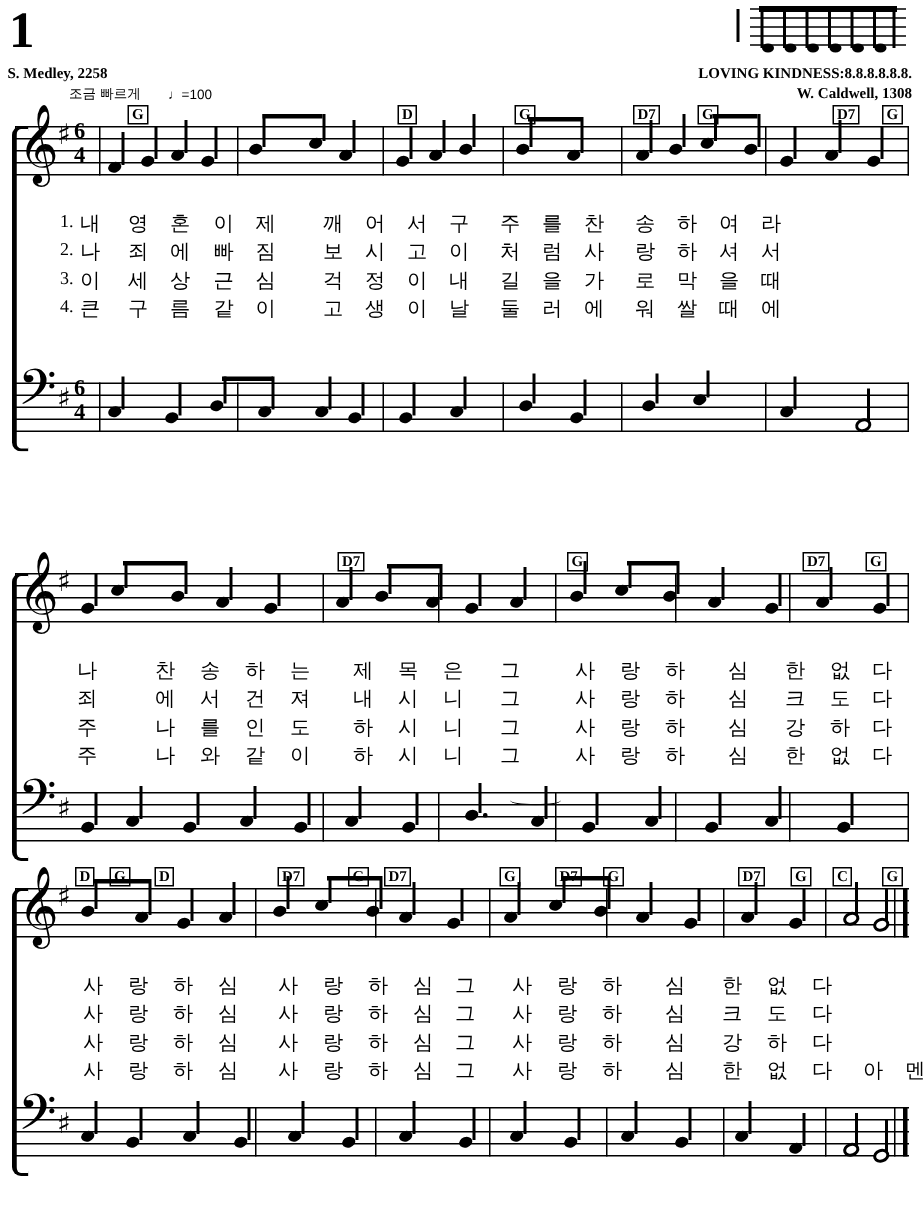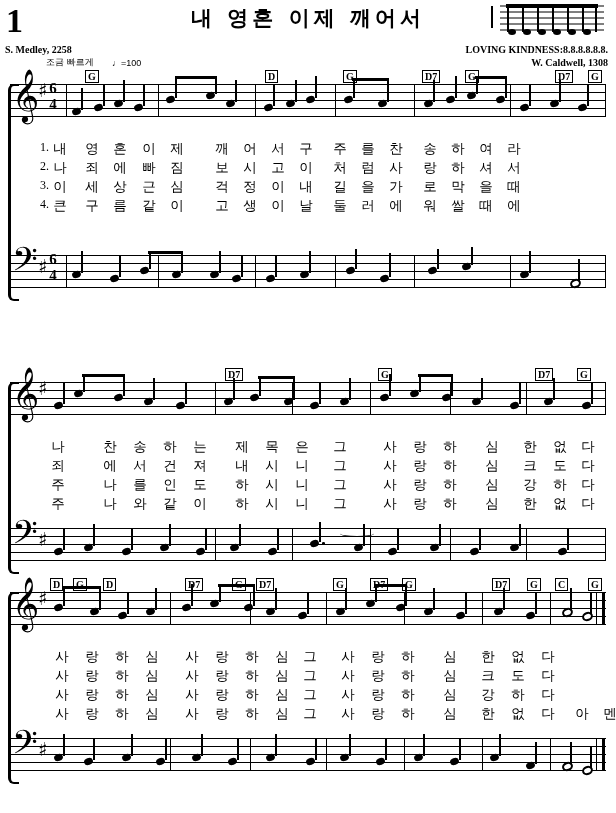--- a/index.html
+++ b/index.html
@@ -217,21 +217,20 @@
     text-align: center;
     transform: translateX(-50%);
   }
 </style>
 </head>
 <body>
 
 <div id="sheet">
 
   <div class="hymn-number">1</div>
-  <div class="hymn-title">내 영혼 이제 깨어서</div>
   <div class="composer-left">S. Medley, 2258</div>
   <div class="tune-name">LOVING KINDNESS:8.8.8.8.8.8.</div>
   <div class="lyricist">W. Caldwell, 1308</div>
   <div class="tempo-korean">조금 빠르게</div>
   <div class="tempo-mark">♩=100</div>
 
   <svg class="rhythm-figure" viewBox="0 0 116 34">
     <line x1="2" y1="4" x2="2" y2="26" stroke="#000" stroke-width="2"></line>
     <line x1="10" y1="4" x2="114" y2="4" stroke="#000" stroke-width="1"></line>
     <line x1="10" y1="10" x2="114" y2="10" stroke="#000" stroke-width="1"></line>

